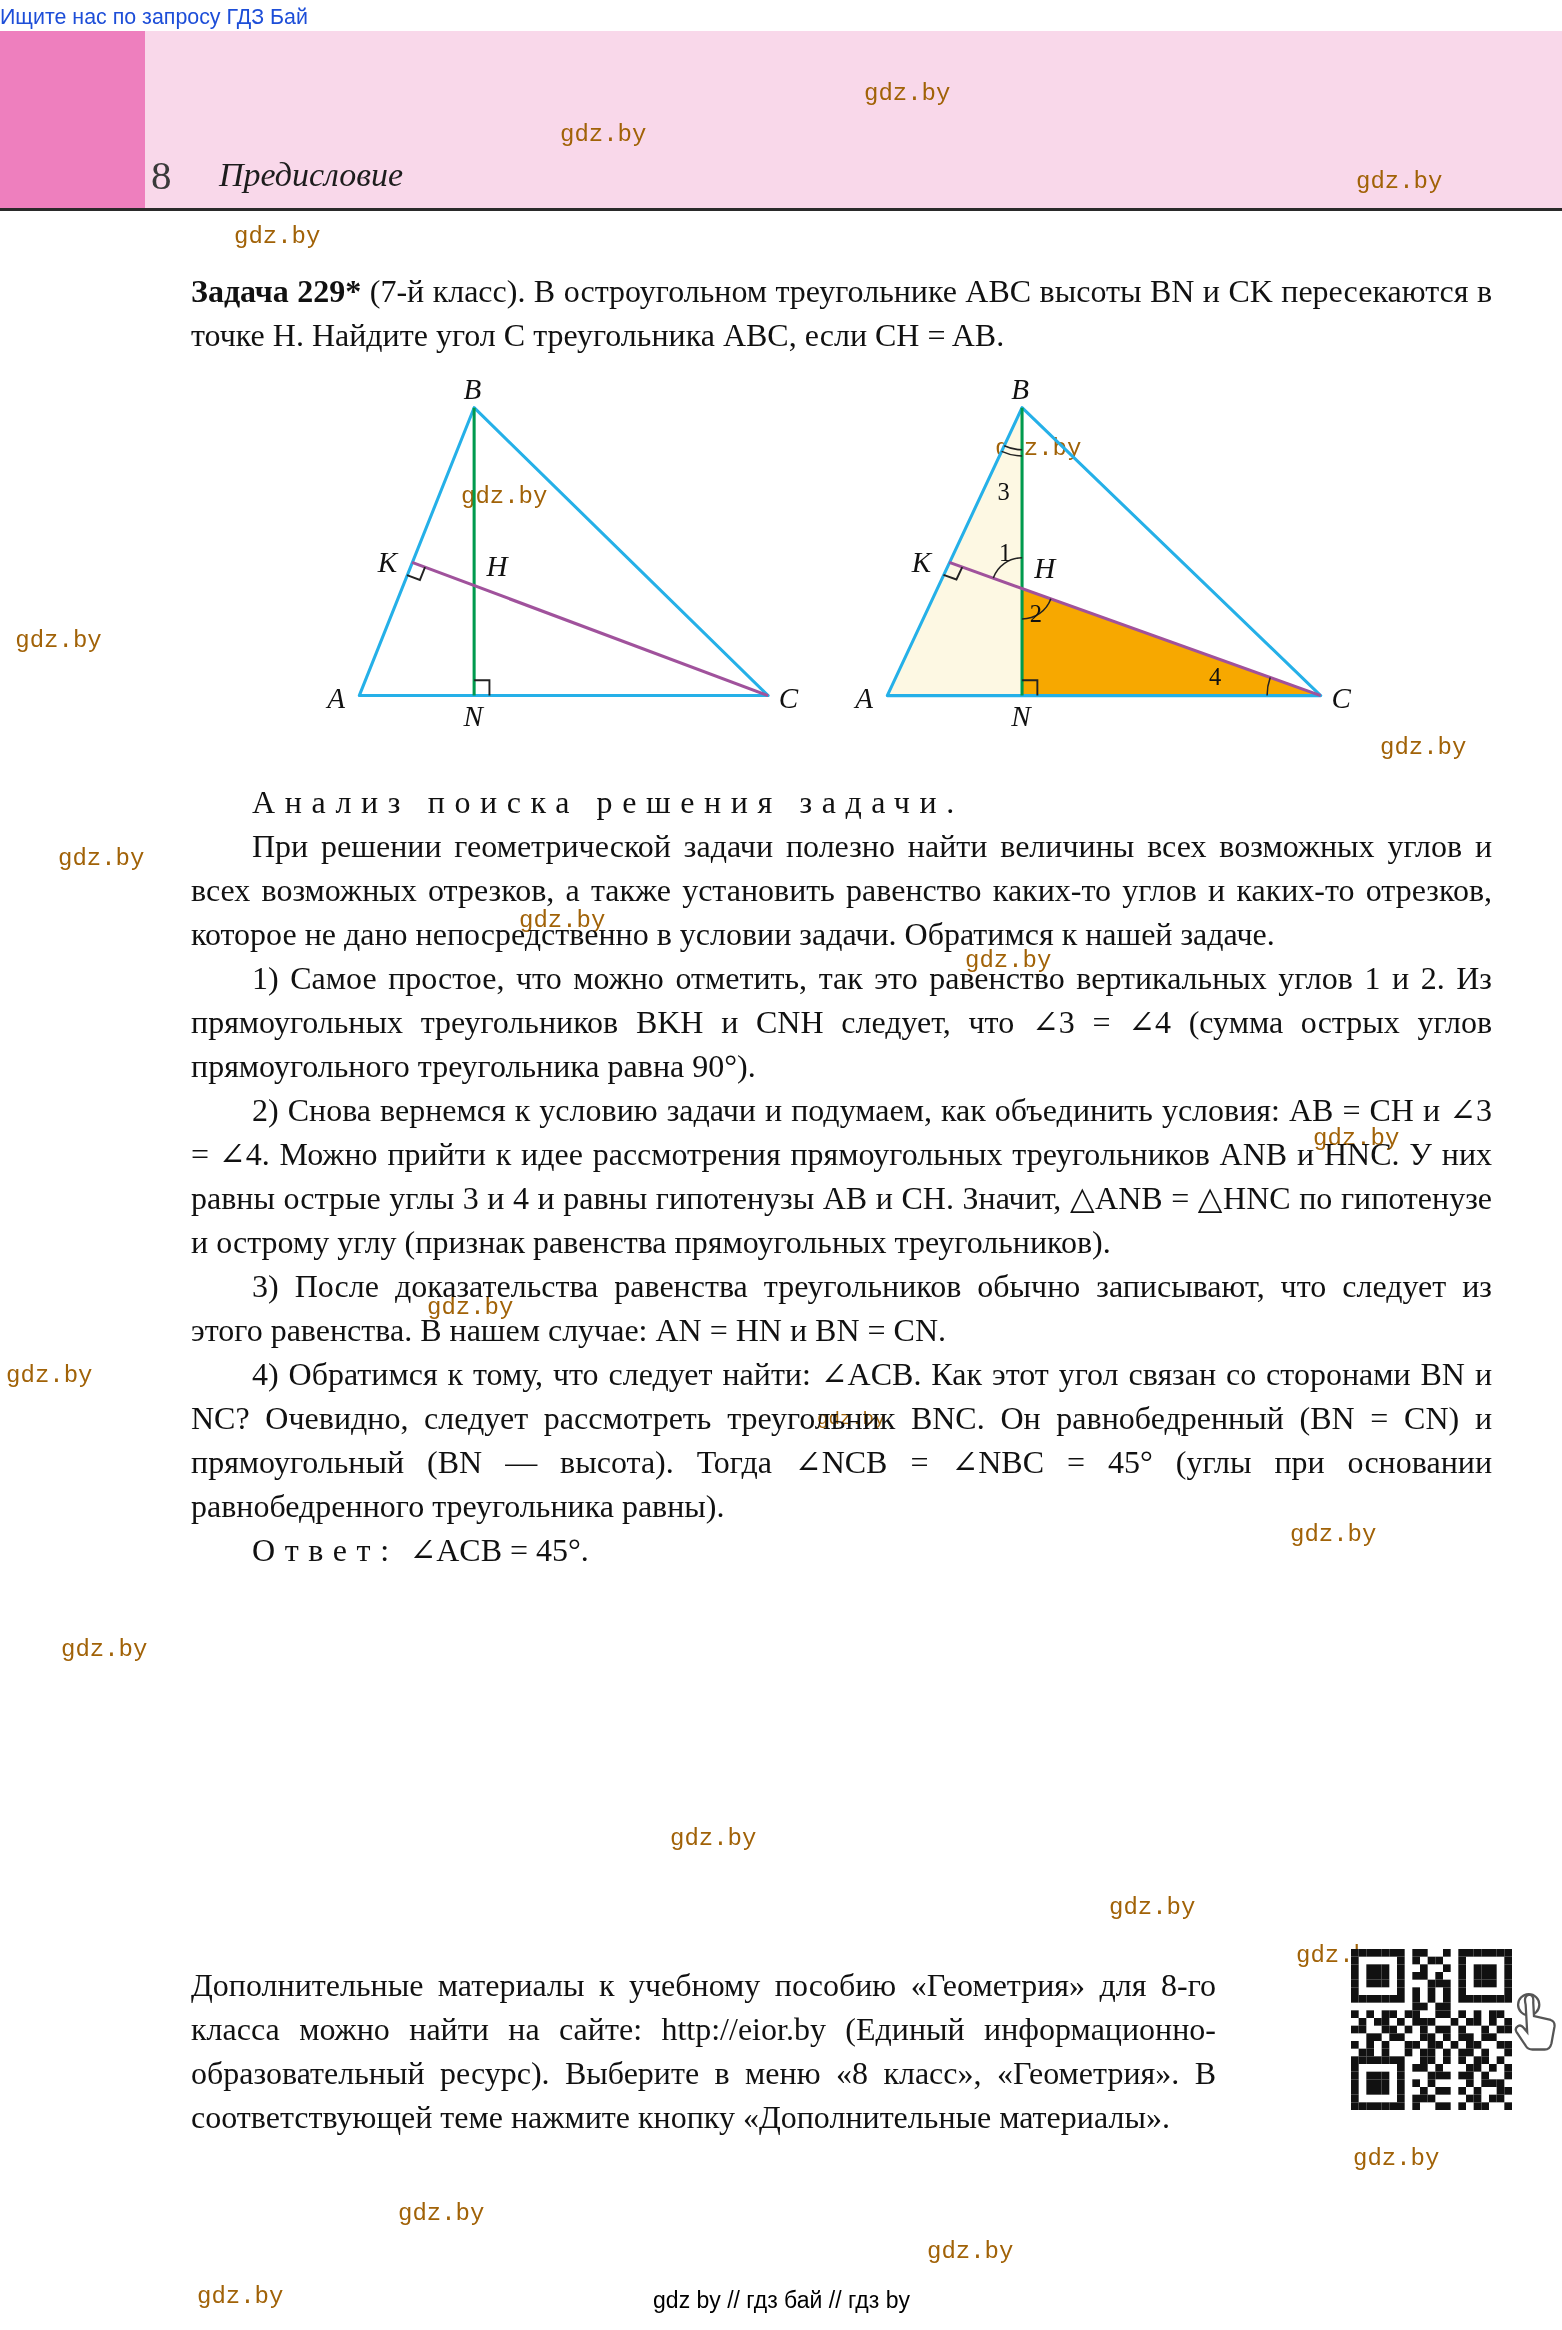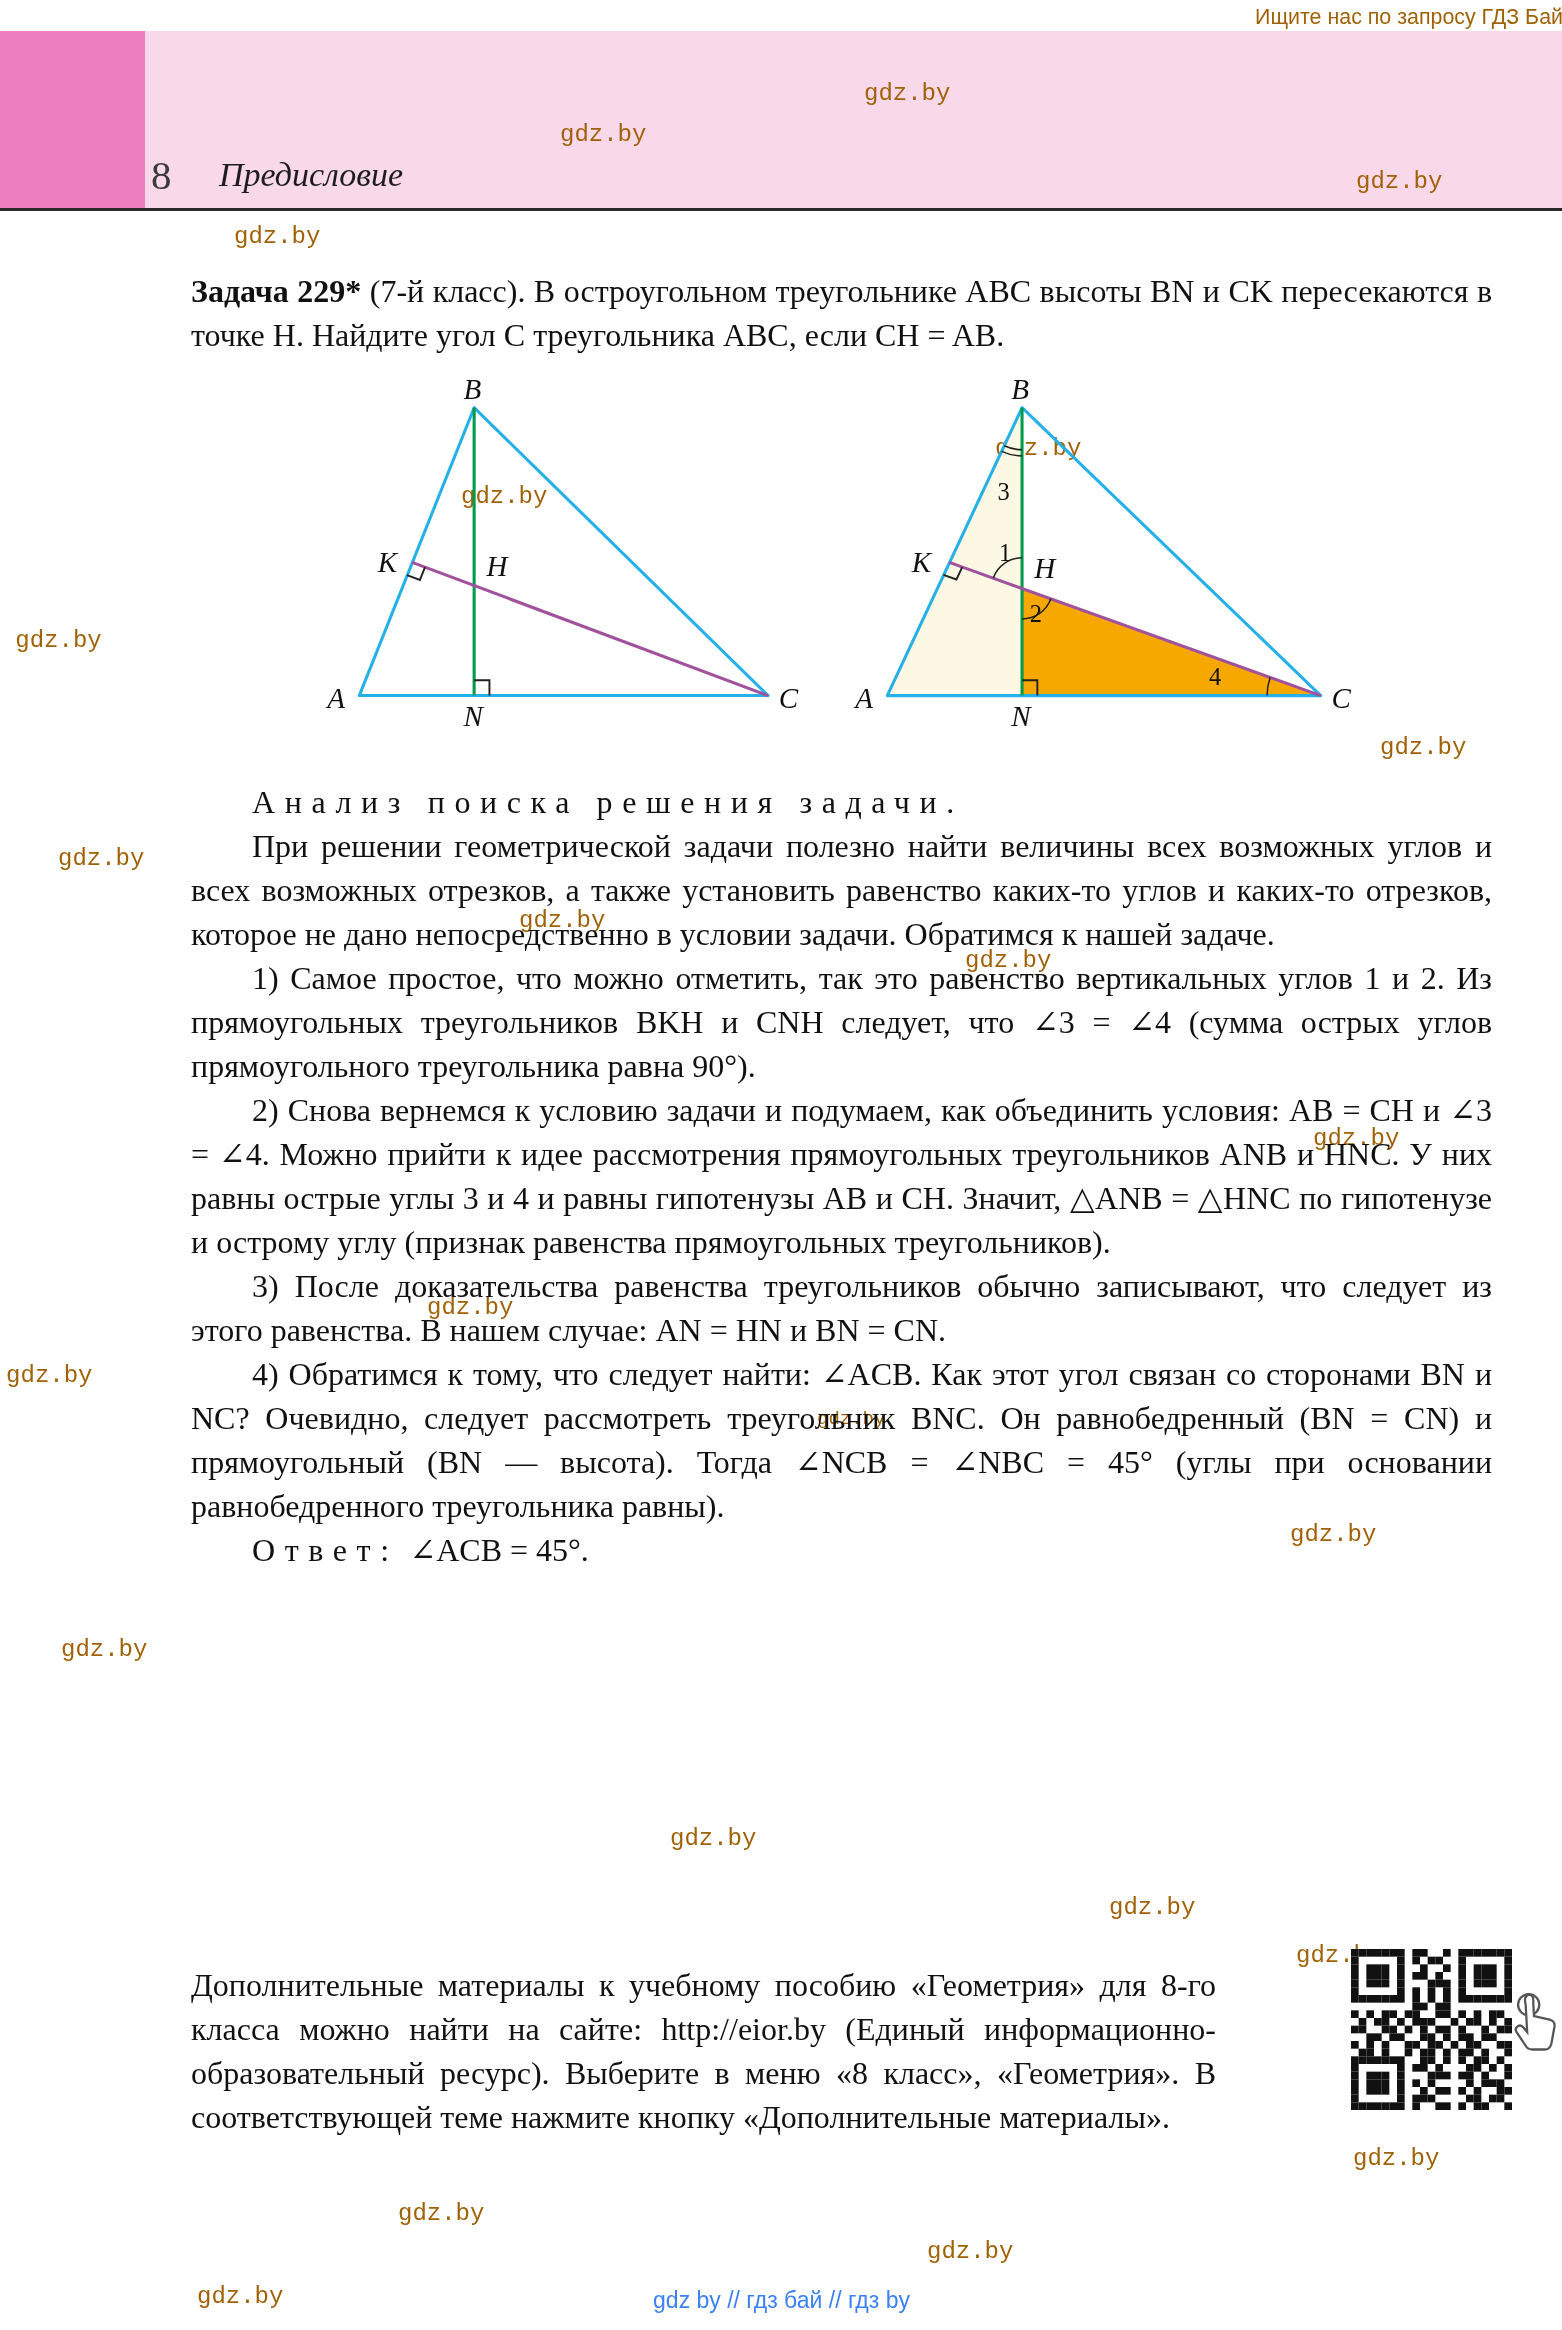--- a/index.html
+++ b/index.html
@@ -1,21 +1,21 @@
 <!DOCTYPE html>
 <html style="font-size:12.2px"><head>
 <meta charset="utf-8">
 <style>
   html,body{margin:0;padding:0;background:#ffffff;}
   .page{position:relative;width:1563px;height:2330px;background:#fff;overflow:hidden;
         font-family:"Liberation Serif","DejaVu Serif",serif;color:#111;}
 
   
-  .promo{position:absolute;top:4.6px;left:0;width:100%;text-align:right;
-         font-family:"Liberation Sans","DejaVu Sans",sans-serif;font-size:21.4px;color:#a16207;}
+  .promo{position:absolute;top:4.6px;left:0;width:100%;text-align:left;
+         font-family:"Liberation Sans","DejaVu Sans",sans-serif;font-size:21.4px;color:#1d4ed8;}
 
   
   .band{position:absolute;top:31px;left:0;width:100%;height:180px;background:#f9d8ea;
         border-bottom:3.8px solid #2a2a2a;box-sizing:border-box;}
   .band-dark{position:absolute;left:0;top:0;width:145px;height:100%;background:#ee7fbe;}
   .page-num{position:absolute;left:151px;bottom:9.2px;font-size:41px;color:#3a3a3a;}
   .section-title{position:absolute;left:219px;bottom:14px;font-size:34px;font-style:italic;color:#1d1d1d;}
 
   
   .wm{position:absolute;font-family:Liberation Mono, monospace;font-size:24px;
@@ -39,21 +39,21 @@
   svg text.num{font-style:normal;font-size:32px;}
 
   
   .additional{position:absolute;left:191px;top:1963px;width:1025px;
               font-size:32px;line-height:44px;text-align:justify;}
 
   .qr{position:absolute;left:1351px;top:1949px;}
   .hand{position:absolute;left:1509px;top:1991px;}
 
   .footer{position:absolute;left:0;top:2287px;width:100%;text-align:center;
-          font-family:"Liberation Sans","DejaVu Sans",sans-serif;font-size:23px;color:#3b82f6;}
+          font-family:"Liberation Sans","DejaVu Sans",sans-serif;font-size:23px;color:#000000;}
 </style>
 </head>
 <body>
 
 <div class="page">
 
   <div class="promo">Ищите нас по запросу ГДЗ Бай</div>
 
   <div class="band">
     <div class="band-dark"></div>

